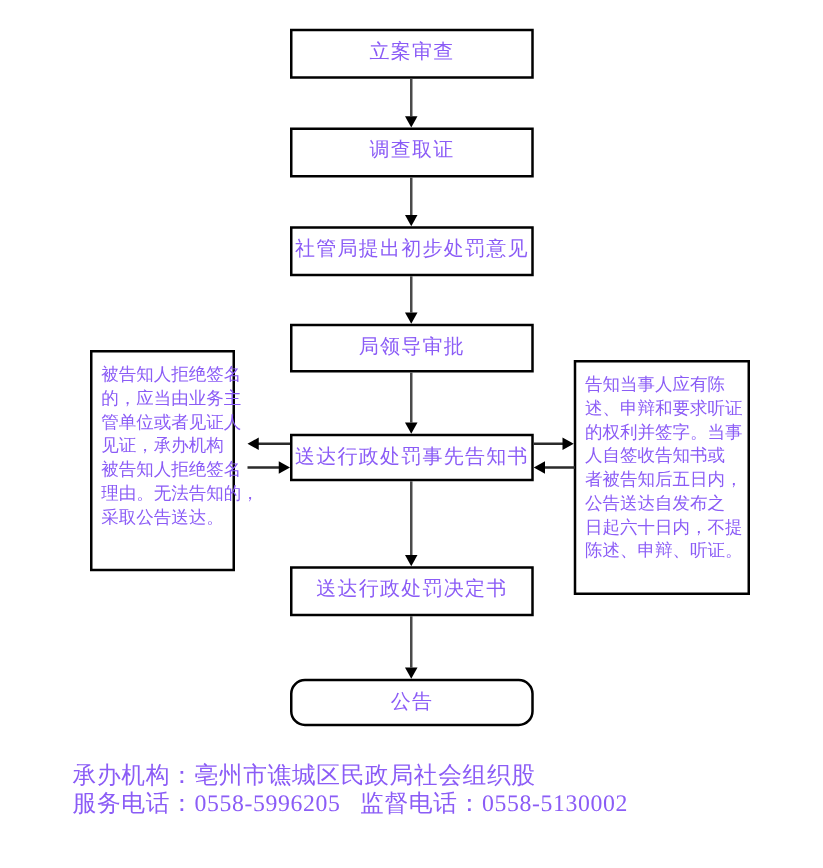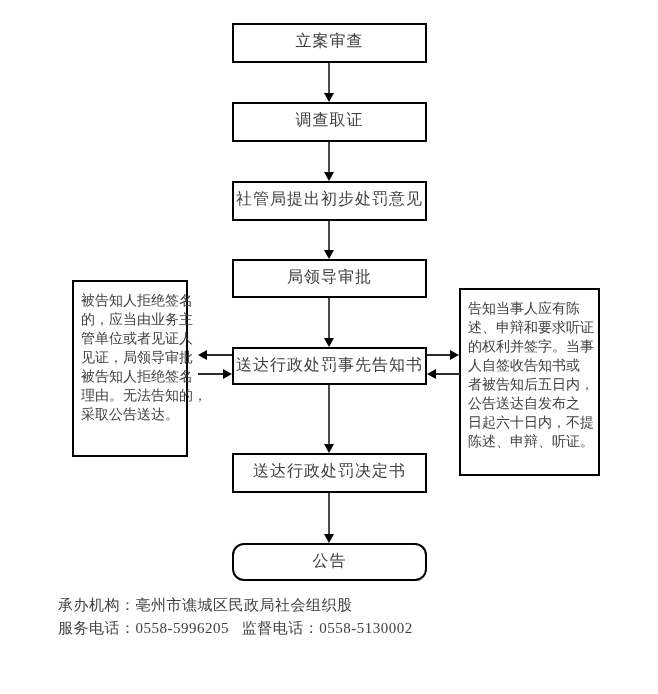--- a/index.html
+++ b/index.html
@@ -6,21 +6,21 @@
     margin: 0;
     padding: 0;
     background: #ffffff;
   }
   .canvas {
     position: relative;
     width: 658px;
     height: 694px;
     background: #ffffff;
     font-family: "Liberation Serif", "DejaVu Serif", serif;
-    color: #404040;
+    color: #8b5cf6;
     overflow: hidden;
   }
   .flow-box {
     position: absolute;
     left: 232px;
     width: 195px;
     border: 2px solid #000000;
     background: #ffffff;
     box-sizing: border-box;
     display: flex;
@@ -94,23 +94,24 @@
     position: absolute;
     width: 0;
     height: 0;
     border-top: 5px solid transparent;
     border-bottom: 5px solid transparent;
     border-left: 9px solid #000000;
   }
   .footer-line {
     position: absolute;
     left: 58px;
-    font-size: 15px;
+    font-size: 19px;
     letter-spacing: 0.5px;
     white-space: pre;
+    margin-top: 11px;
   }
   .footer-1 { top: 596px; }
   .footer-2 { top: 619px; text-align: right; }
 </style>
 </head>
 <body>
 
 <div class="canvas">
 
   <div class="flow-box box-1">
@@ -132,21 +133,21 @@
     <span>送达行政处罚决定书</span>
   </div>
   <div class="flow-box box-7">
     <span>公告</span>
   </div>
 
   <div class="note-box note-left">
     <div class="note-line">被告知人拒绝签名</div>
     <div class="note-line">的，应当由业务主</div>
     <div class="note-line">管单位或者见证人</div>
-    <div class="note-line">见证，局领导审批</div>
+    <div class="note-line">见证，承办机构</div>
     <div class="note-line">被告知人拒绝签名</div>
     <div class="note-line">理由。无法告知的，</div>
     <div class="note-line">采取公告送达。</div>
   </div>
 
   <div class="note-box note-right">
     <div class="note-line">告知当事人应有陈</div>
     <div class="note-line">述、申辩和要求听证</div>
     <div class="note-line">的权利并签字。当事</div>
     <div class="note-line">人自签收告知书或</div>

